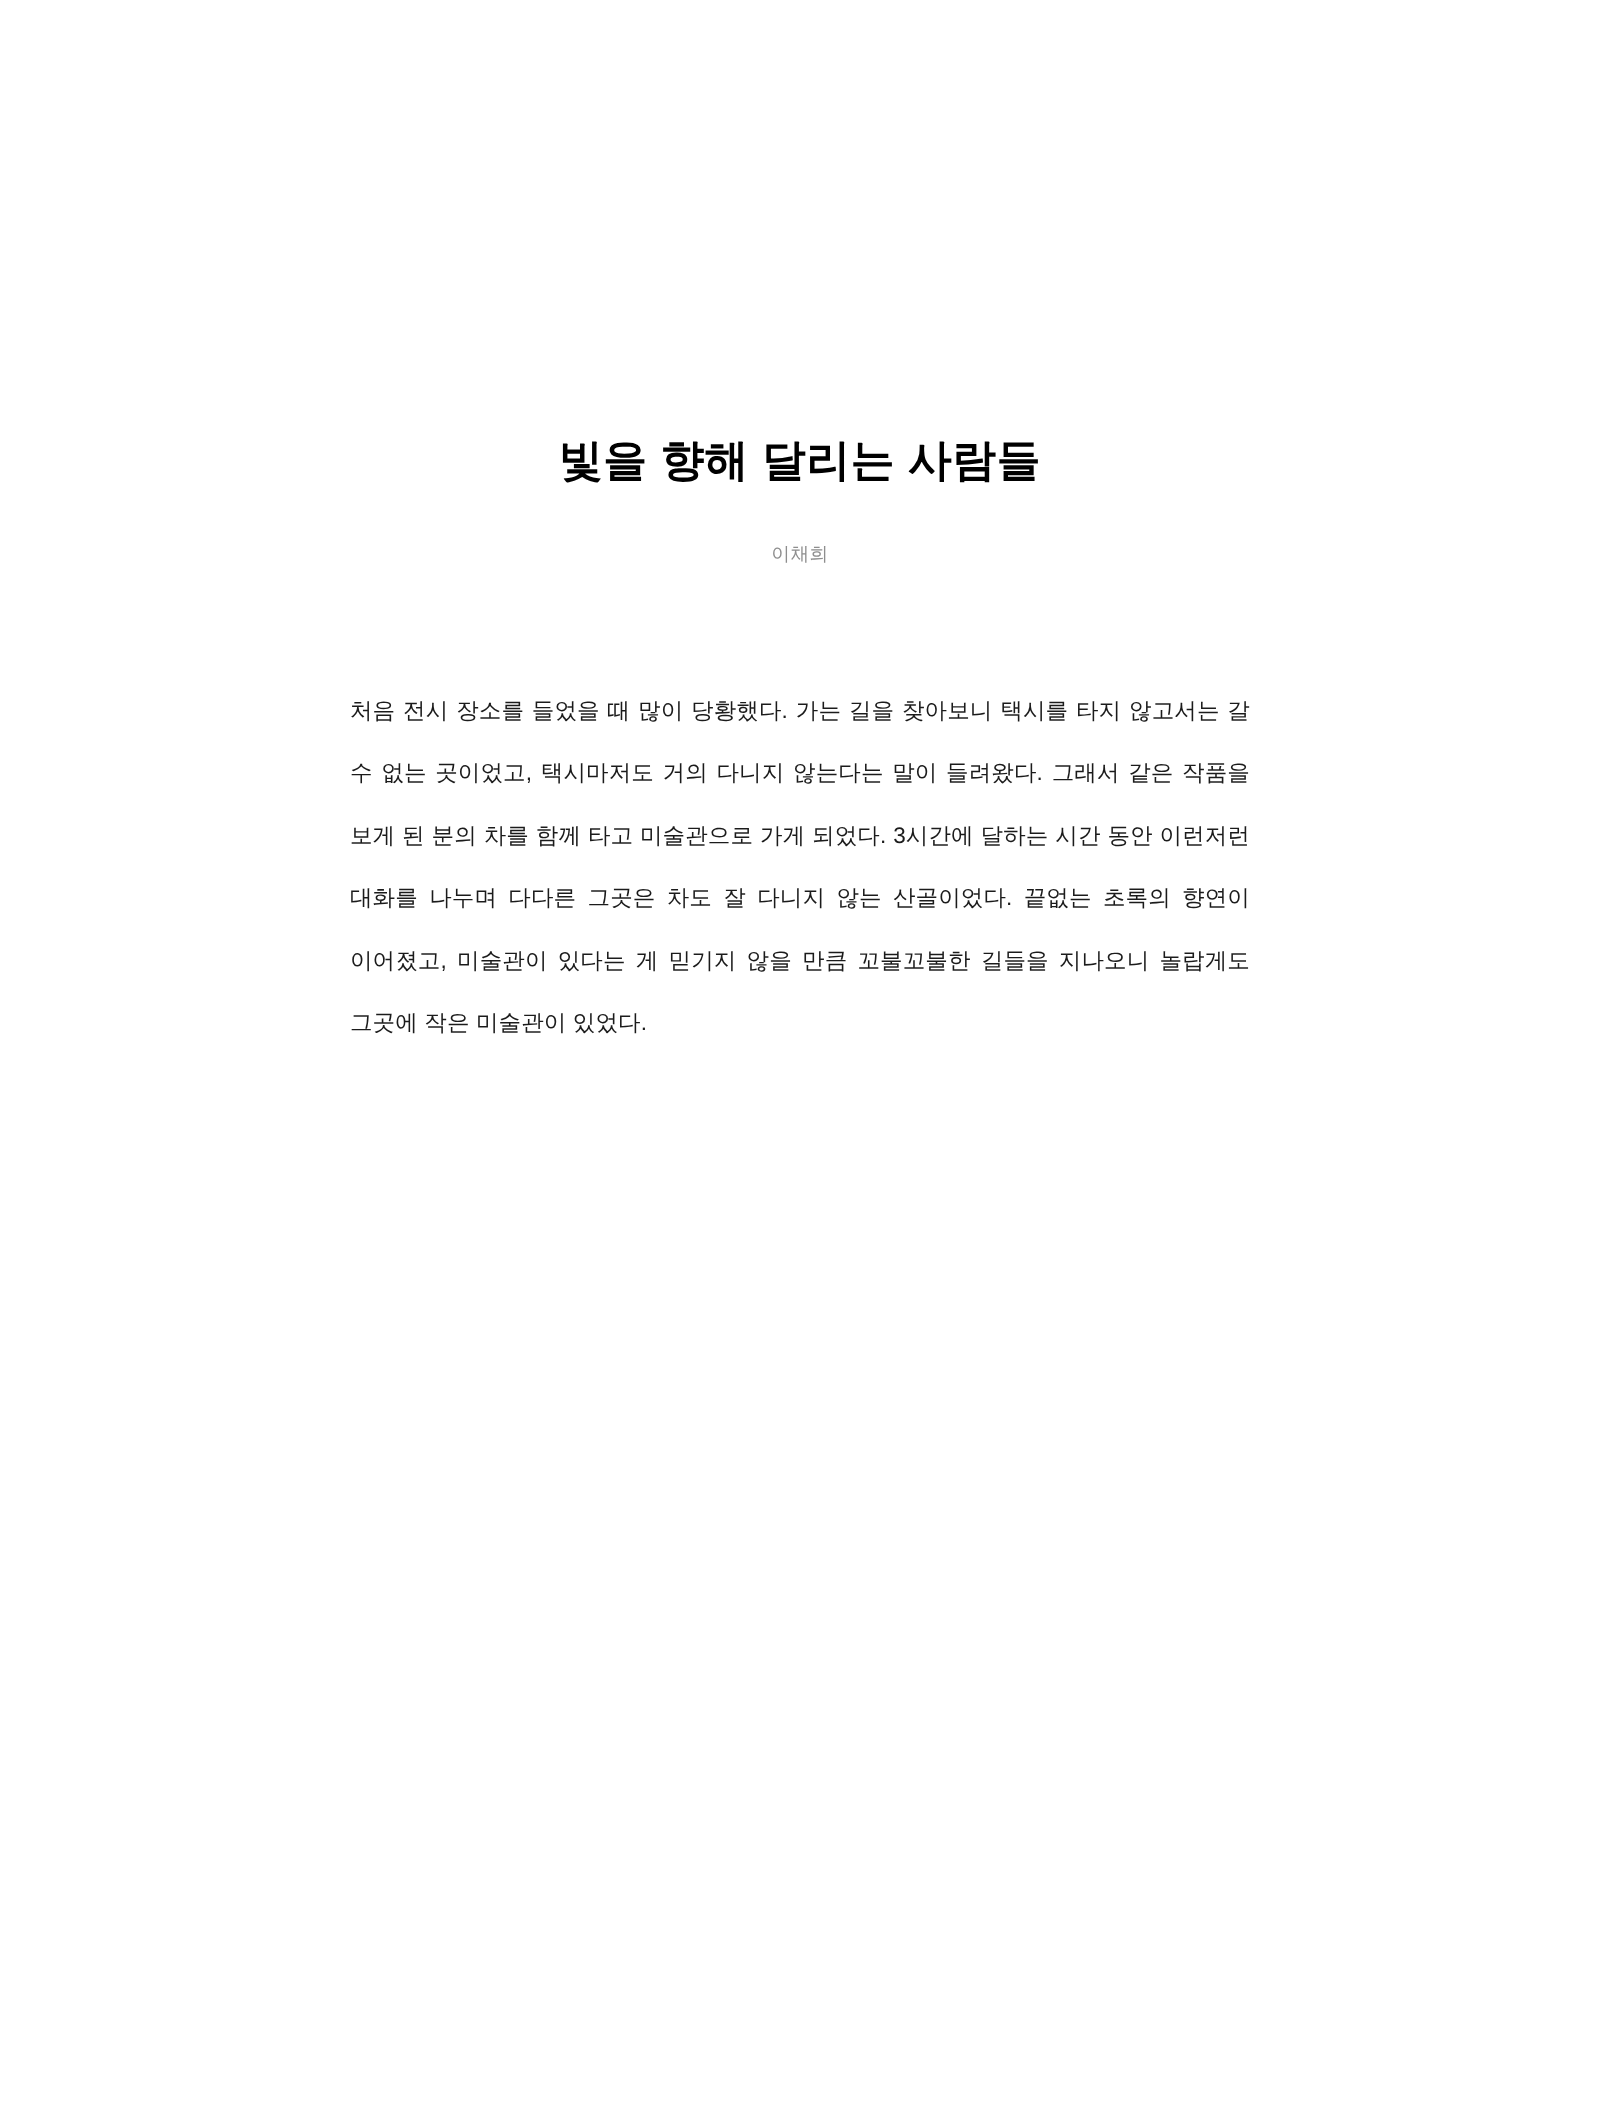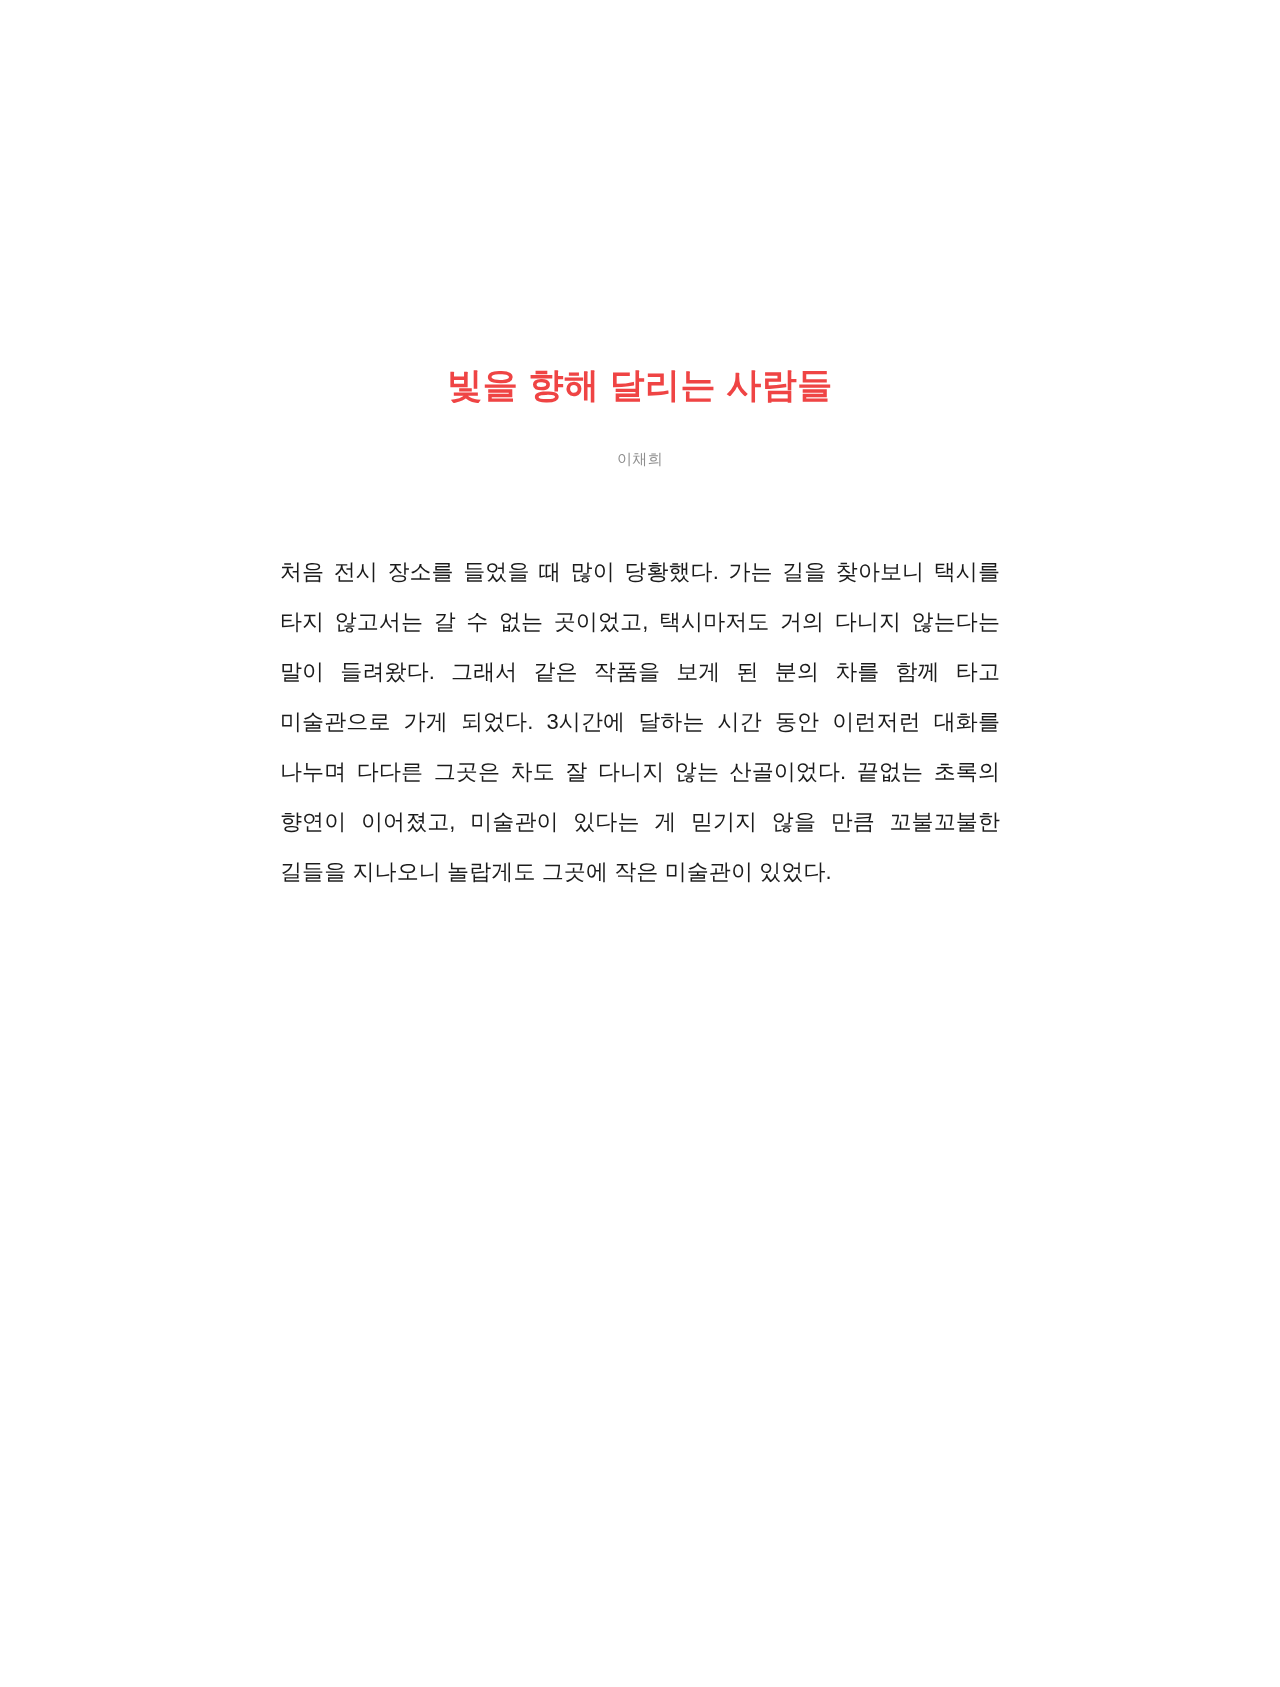--- a/index.html
+++ b/index.html
@@ -23,50 +23,50 @@
   .content {
     position: absolute;
     left: 0;
     right: 0;
     top: 0;
     padding: 0 280px;
     box-sizing: border-box;
   }
 
   .doc-title {
-    margin: 16px;
+    margin: 0;
     padding-top: 345px;
     font-family: "Liberation Sans", "DejaVu Sans", sans-serif;
     font-size: 35px;
     font-weight: 700;
     letter-spacing: 0.5px;
-    color: #ef4444;
+    color: #000000;
     text-align: center;
     line-height: 1.35;
   }
 
   .doc-author {
-    margin: 4px;
+    margin: 16px;
     padding-top: 26px;
     font-family: "Liberation Sans", "DejaVu Sans", sans-serif;
     font-size: 15px;
     font-weight: 400;
     color: #8e8e8e;
     text-align: center;
     letter-spacing: 0.3px;
   }
 
   .body-text {
     padding-top: 74px;
   }
 
   .para {
     margin: 0 0 46px 0;
     font-family: "Liberation Sans", "DejaVu Sans", sans-serif;
-    font-size: 22px;
+    font-size: 18px;
     line-height: 50px;
     color: #1b1b1b;
     text-align: justify;
     text-justify: inter-character;
     word-break: keep-all;
     letter-spacing: 0.1px;
   }
 
   .para:last-child {
     margin-bottom: 0;

